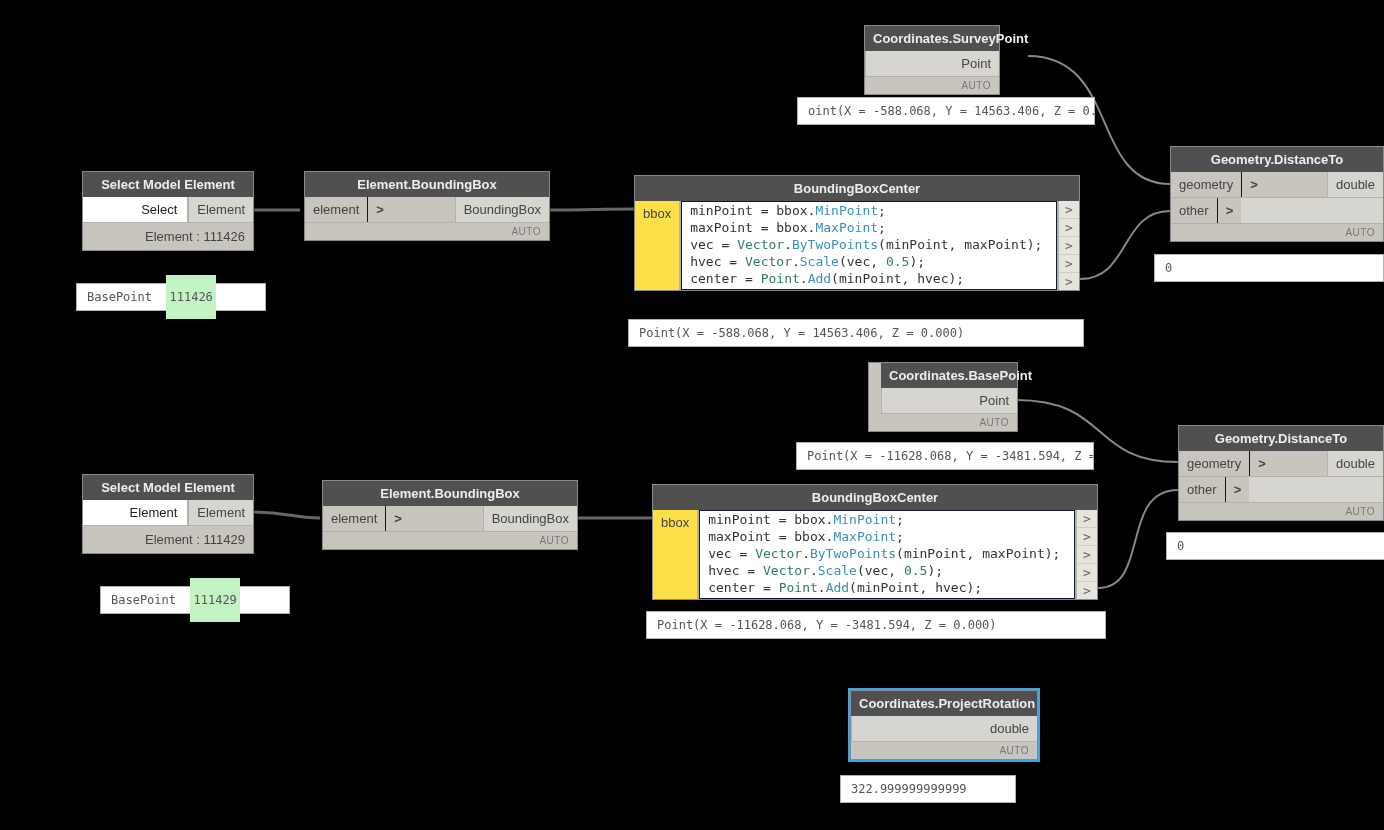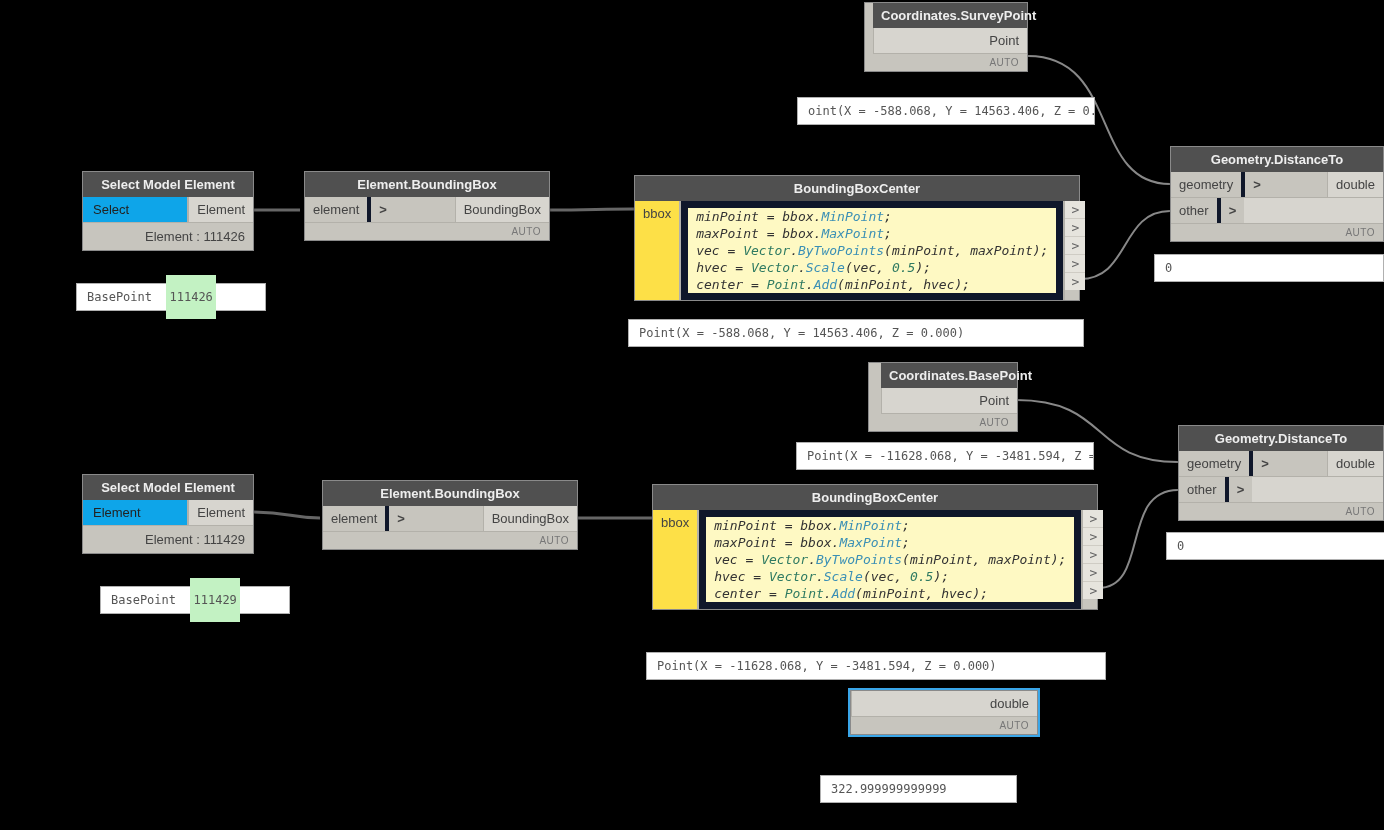--- a/index.html
+++ b/index.html
@@ -4,29 +4,29 @@
 <style>
   * { box-sizing: border-box; margin: 0; padding: 0; }
   html, body { width: 1384px; height: 830px; background: #000; font-family: Arial, Helvetica, sans-serif; font-size: 13px; overflow: hidden; position: relative; }
   svg.wires { position:absolute; left:0; top:0; width:1384px; height:830px; pointer-events:none; }
   .node { position:absolute; background:#c7c5be; border:1px solid #8a8a8a; box-shadow:0 0 2px rgba(0,0,0,.4); }
   .node-header { background:#505050; color:#eee; font-weight:bold; text-align:center; padding:5px 8px; font-size:13px; }
   .node-body { padding:0; }
   .row { display:flex; align-items:stretch; border-bottom:1px solid #b3b1aa; }
   .row:last-child { border-bottom:none; }
   .port { padding:5px 8px; color:#444; background:#c7c5be; }
-  .port.in { border-right:4px solid #0f172a; }
+  .port.in { border-right:1px solid #0f172a; }
   .port.out { margin-left:auto; text-align:right; border-left:1px solid #b3b1aa; background:#d7d5cf; }
   .chev { font-weight:bold; color:#444; padding:0 8px; background:#c7c5be; display:flex; align-items:center; }
-  .btn { background:#0ea5e9; padding:5px 10px; text-align:left; color:#222; border-right:1px solid #b3b1aa; cursor:pointer; }
+  .btn { background:#ffffff; padding:5px 10px; text-align:right; color:#222; border-right:1px solid #b3b1aa; cursor:pointer; }
   .eleminfo { padding:6px 8px; color:#444;text-align:right; }
   .lacing { text-align:right; padding:3px 8px; color:#777; font-size:10px; letter-spacing:.5px; }
   .preview { position:absolute; background:#fff; border:1px solid #b0b0b0; padding:6px 10px; font-family: monospace; font-size:12px; color:#555; }
   .preview .hl { background:#c3f2c3; padding:15px 3px; }
-  .codebox { background:#fef9c3; font-family: monospace; font-size:13px; color:#333; border:7px solid #0f172a;font-style:italic; }
+  .codebox { background:#ffffff; font-family: monospace; font-size:13px; color:#333; border:1px solid #0f172a; }
   .codebox .line { padding:1px 8px; white-space:nowrap; }
   .cb-wrap { display:flex; align-items:stretch; }
   .cb-inport { background:#fde047; color:#444; padding:5px 8px; border-right:2px solid #b3b1aa; display:flex; align-items:flex-start; }
   .cb-outcol { display:flex; flex-direction:column; border-left:2px solid #b3b1aa; }
   .cb-out { background:#e6e4dd; color:#666; width:20px; text-align:center; padding:1px 0; border-bottom:1px solid #cfccc4; font-family:monospace; }
   .cb-out:last-child { border-bottom:none; }
   .tk-member { color:#3a8fb5; }
   .tk-type { color:#2f7a62;text-align:center; }
   .tk-num { color:#2f7a62; }
   .selected { outline:2px solid #3aa6e8; }
@@ -86,21 +86,21 @@
       <div class="cb-out">&gt;</div>
       <div class="cb-out">&gt;</div>
       <div class="cb-out">&gt;</div>
       <div class="cb-out">&gt;</div>
       <div class="cb-out">&gt;</div>
     </div>
   </div>
 </div>
 <div class="preview" style="left:628px; top:319px; width:456px;">Point(X = -588.068, Y = 14563.406, Z = 0.000)</div>
 
-<div class="node" style="left:864px; top:2px; width:164px;padding-left:8px;">
+<div class="node" style="left:864px; top:25px; width:136px;">
   <div class="node-header">Coordinates.SurveyPoint</div>
   <div class="node-body">
     <div class="row">
         <div class="port out" style="width:100%">Point</div>
       </div>
     <div class="lacing">AUTO</div>
   </div>
 </div>
 <div class="preview" style="left:797px; top:97px; width:298px; overflow:hidden; white-space:nowrap;">oint(X = -588.068, Y = 14563.406, Z = 0.000)</div>
 
@@ -172,41 +172,42 @@
       </div>
     <div class="cb-outcol">
       <div class="cb-out">&gt;</div>
       <div class="cb-out">&gt;</div>
       <div class="cb-out">&gt;</div>
       <div class="cb-out">&gt;</div>
       <div class="cb-out">&gt;</div>
     </div>
   </div>
 </div>
-<div class="preview" style="left:646px; top:652px; width:460px;">Point(X = -11628.068, Y = -3481.594, Z = 0.000)</div>
+<div class="preview" style="left:646px; top:611px; width:460px;">Point(X = -11628.068, Y = -3481.594, Z = 0.000)</div>
 
 <div class="node" style="left:1178px; top:425px; width:206px;">
   <div class="node-header">Geometry.DistanceTo</div>
   <div class="node-body">
     <div class="row">
       <div class="port in">geometry</div>
       <div class="chev">&gt;</div>
       <div class="port out">double</div>
     </div>
     <div class="row">
       <div class="port in">other</div>
       <div class="chev">&gt;</div>
       <div style="flex:1; background:#d7d5cf;"></div>
     </div>
     <div class="lacing">AUTO</div>
   </div>
 </div>
 <div class="preview" style="left:1166px; top:532px; width:220px;">0</div>
 
 <div class="node selected" style="left:850px; top:690px; width:188px;">
+  <div class="node-header">Coordinates.ProjectRotation</div>
   <div class="node-body">
     <div class="row">
         <div class="port out" style="width:100%">double</div>
       </div>
     <div class="lacing">AUTO</div>
   </div>
 </div>
-<div class="preview" style="left:820px; top:775px; width:197px;">322.999999999999</div>
+<div class="preview" style="left:840px; top:775px; width:176px;">322.999999999999</div>
 
 </body></html>

